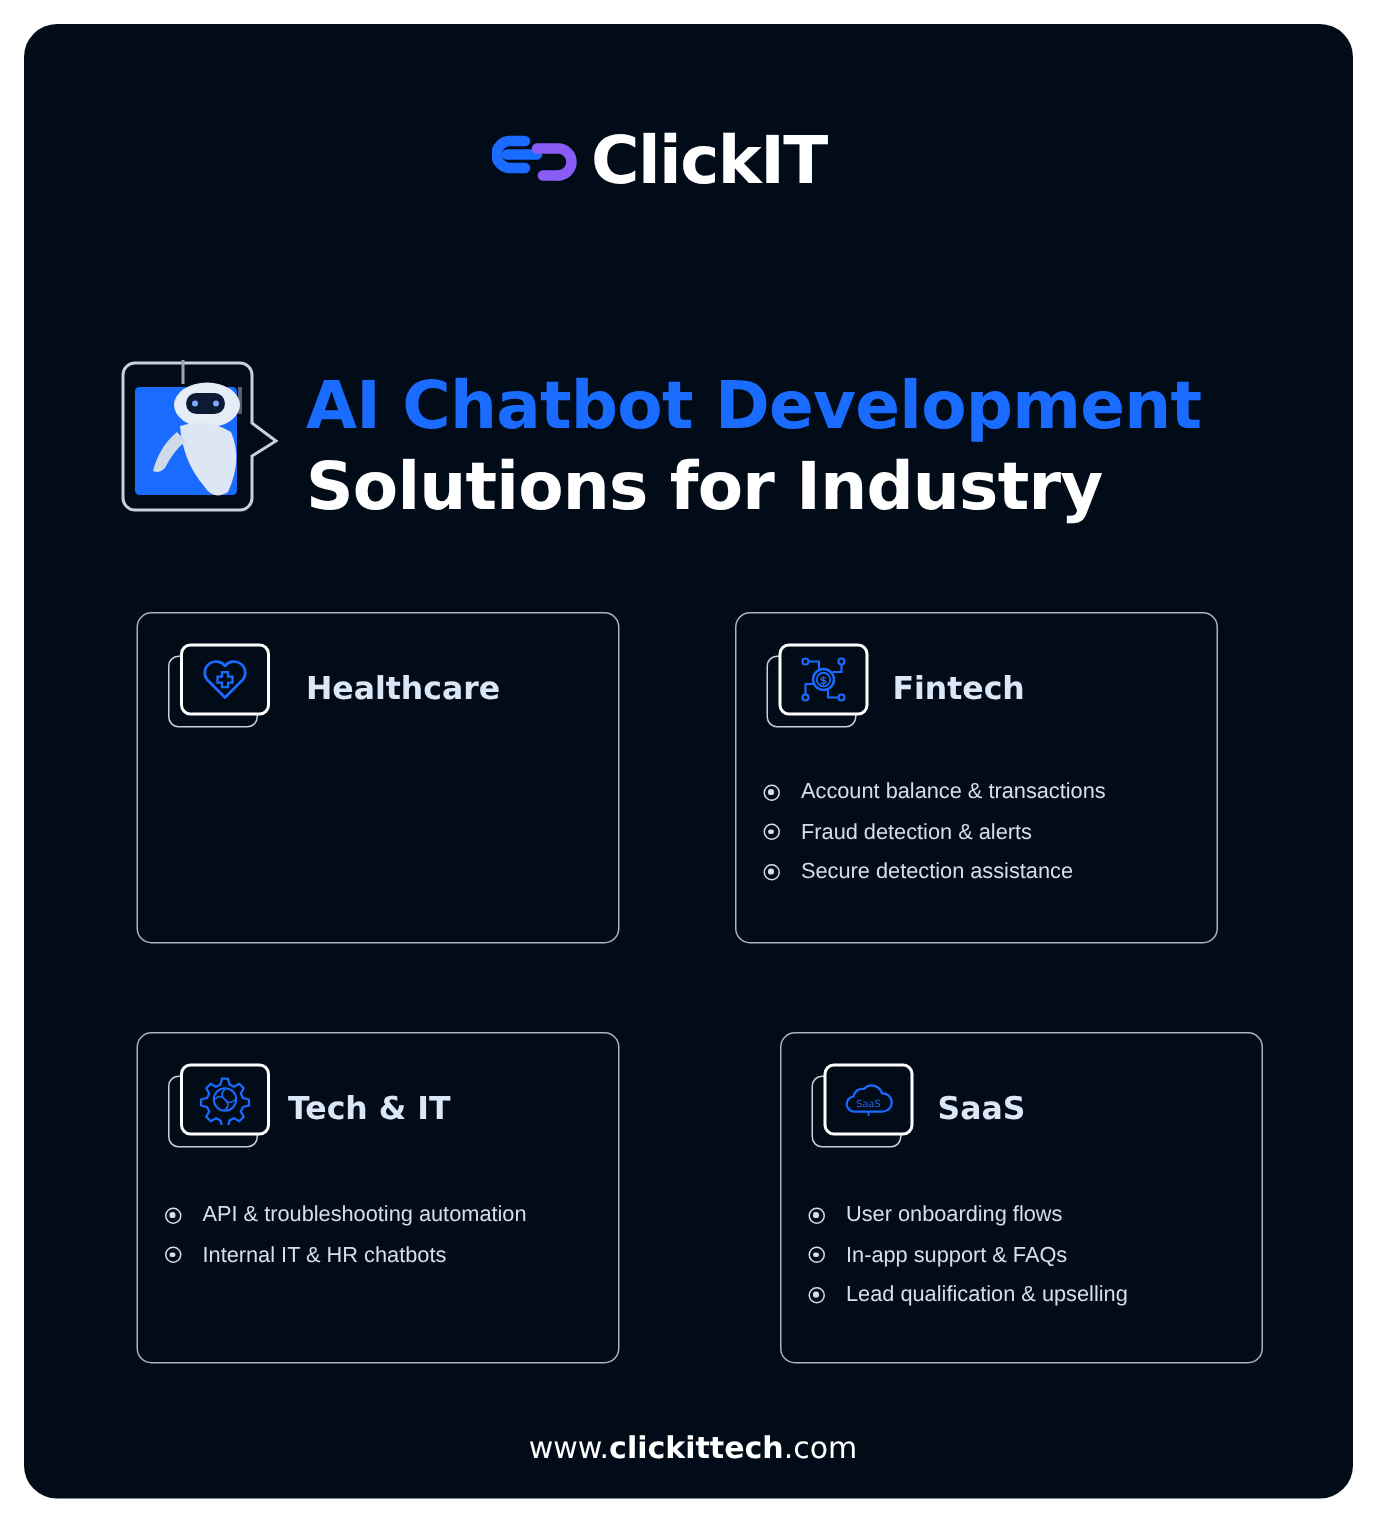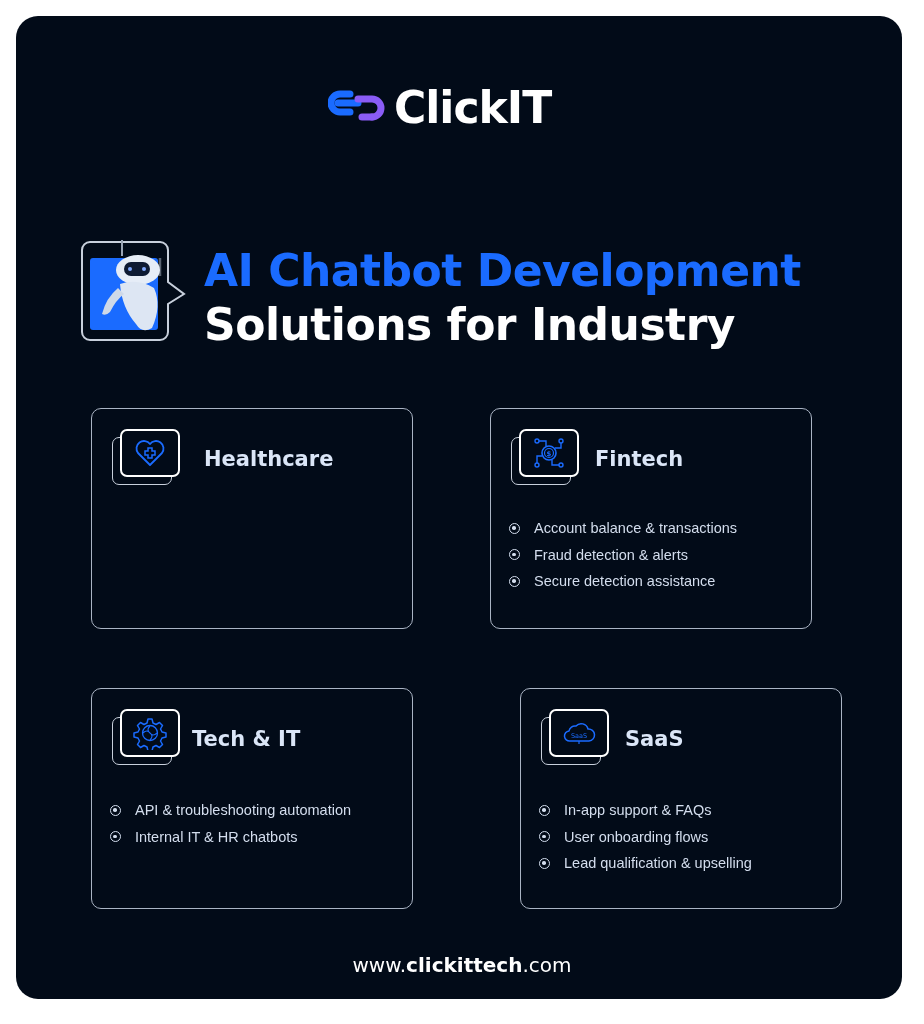--- a/index.html
+++ b/index.html
@@ -175,25 +175,25 @@
         <path d="M8 25 a5 5 0 0 1 -1 -10 a6 6 0 0 1 7 -5 a7 7 0 0 1 12 3 a5 5 0 0 1 1 12 Z" fill="none" stroke="#1a6bff" stroke-width="1.5" stroke-linejoin="round"></path>
         <text x="17" y="22" text-anchor="middle" font-size="6.5" fill="#1a6bff" font-family="DejaVu Sans, sans-serif">SaaS</text>
         <line x1="17" y1="25" x2="17" y2="28" stroke="#1a6bff" stroke-width="1.2"></line>
       </svg>
     </div>
   </div>
   <div class="card-title" style="left:104px;">SaaS</div>
   <ul class="card-list" style="top:108px;">
     <li>
         <span class="bullet"></span>
+        <span>User onboarding flows</span>
+      </li>
+    <li>
+        <span class="bullet"></span>
         <span>In-app support &amp; FAQs</span>
-      </li>
-    <li>
-        <span class="bullet"></span>
-        <span>User onboarding flows</span>
       </li>
     <li>
         <span class="bullet"></span>
         <span>Lead qualification &amp; upselling</span>
       </li>
   </ul>
 </div>
 
 <div class="footer">
   <span>www.</span><b>clickittech</b><span>.com</span>

